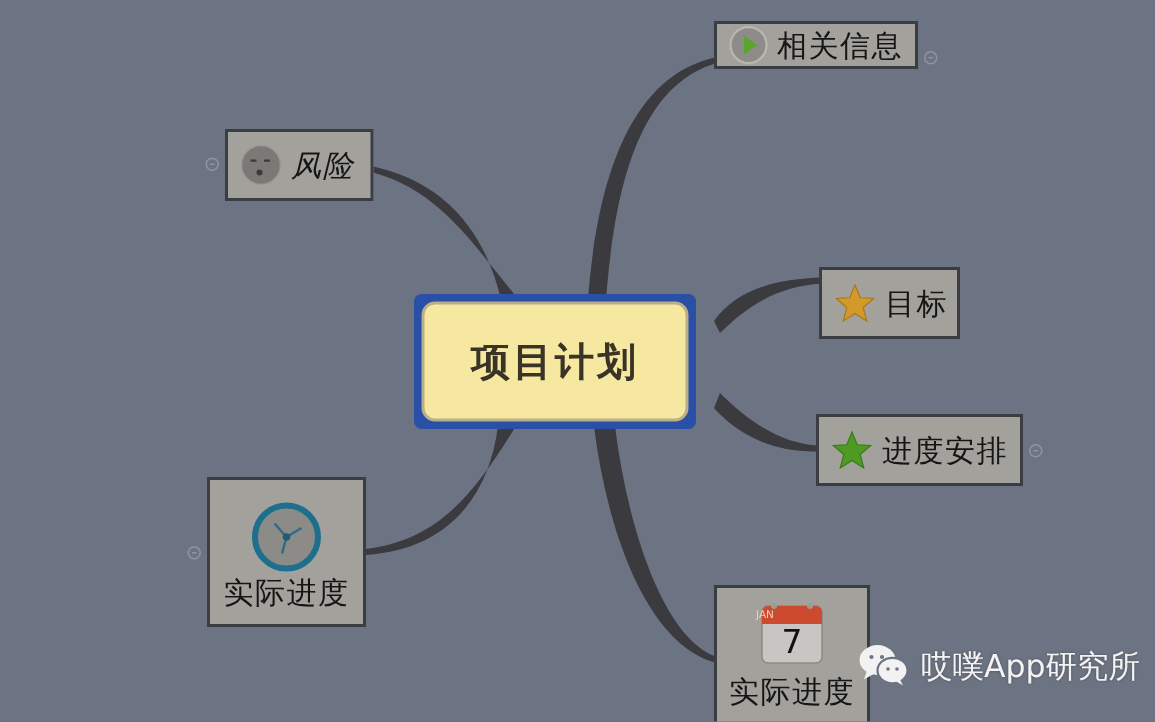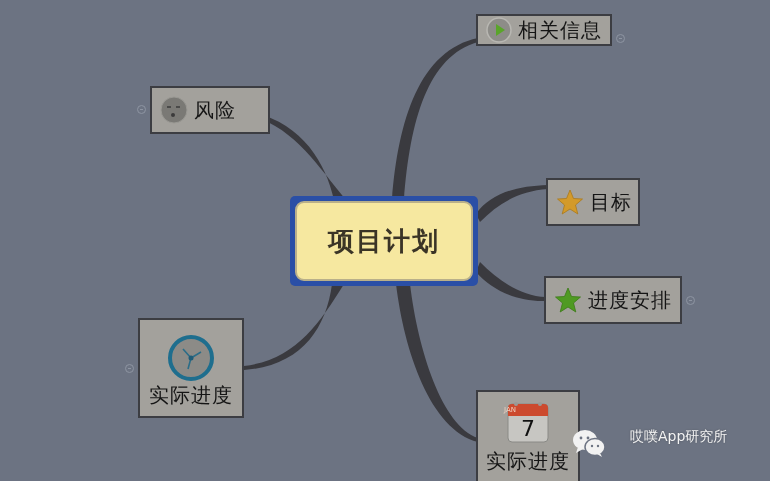--- a/index.html
+++ b/index.html
@@ -12,39 +12,39 @@
   svg.branches { position: absolute; left: 0; top: 0; width: 770px; height: 481px; }
   .node {
     position: absolute; box-sizing: border-box;
     background: #a3a19c; border: 2px solid #3c3d42;
     display: flex; align-items: center; color: #151515;
   }
   .node.row { flex-direction: row; padding: 0 8px; gap: 6px; font-size: 20px; }
   .node.col { flex-direction: column; justify-content: center; font-size: 20px; padding-top: 6px; }
   .node .label { white-space: nowrap; letter-spacing: 1px; }
   .central {
-    position: absolute; left: 290px; top: 196px; width: 188px; height: 90px;
+    position: absolute; left: 276px; top: 196px; width: 188px; height: 90px;
     box-sizing: border-box; background: #2a4fa6; border-radius: 5px; padding: 5px;
   }
   .central-inner {
     width: 100%; height: 100%; box-sizing: border-box;
     background: #f6e8a0; border: 2px solid #b9b08a; border-radius: 9px;
     display: flex; align-items: center; justify-content: center;
     font-size: 26px; font-weight: bold; color: #3a3426; letter-spacing: 2px;
   }
   .handle {
     position: absolute; width: 9px; height: 9px; border-radius: 50%;
     border: 1px solid #8e95a2; box-sizing: border-box;
   }
   .handle::after {
     content: ""; position: absolute; left: 2px; right: 2px; top: 3px; height: 1px; background: #8e95a2;
   }
   .watermark {
-    position: absolute; left: 572px; top: 428px; display: flex; align-items: flex-start; gap: 24px;
-    color: #f3f3f3; font-size: 14px; text-shadow: 0 0 2px rgba(0,0,0,0.3);
+    position: absolute; left: 572px; top: 428px; display: flex; align-items: flex-end; gap: 8px;
+    color: #f3f3f3; font-size: 21px; text-shadow: 0 0 2px rgba(0,0,0,0.3);
   }
 </style>
 </head>
 <body>
 
 <div class="canvas">
   <svg class="branches" viewBox="0 0 770 481">
     <g fill="#3a3a3f">
 
       <path d="M392,200 C398,120 420,50 478,38 L478,42 C428,56 410,120 404,200 Z"></path>
@@ -69,21 +69,21 @@
     <span style="display:inline-block;width:26px;height:26px;">
       <svg width="26" height="26" viewBox="0 0 26 26">
           <circle cx="13" cy="13" r="12" fill="#8d8c88" stroke="#b8b7b2" stroke-width="1.5"></circle>
           <path d="M10,7 L19,13 L10,19 Z" fill="#5aa52a"></path>
         </svg>
     </span>
     <span class="label">相关信息</span>
   </div>
   <div class="handle" style="left:616px; top:34px;"></div>
 
-  <div class="node row" style="left:150px; top:86px; width:120px; height:48px;">
+  <div class="node row" style="left:150px; top:86px; width:99px; height:48px;font-style:italic;">
     <span style="display:inline-block;width:28px;height:28px;">
       <svg width="28" height="28" viewBox="0 0 28 28">
           <circle cx="14" cy="14" r="13" fill="#7a7975" stroke="#9a9994" stroke-width="1"></circle>
           <path d="M7,11 L11,11 M16,11 L20,11" stroke="#3b3b3b" stroke-width="1.5"></path>
           <circle cx="13" cy="19" r="2" fill="#3b3b3b"></circle>
         </svg>
     </span>
     <span class="label">风险</span>
   </div>
   <div class="handle" style="left:137px; top:105px;"></div>

